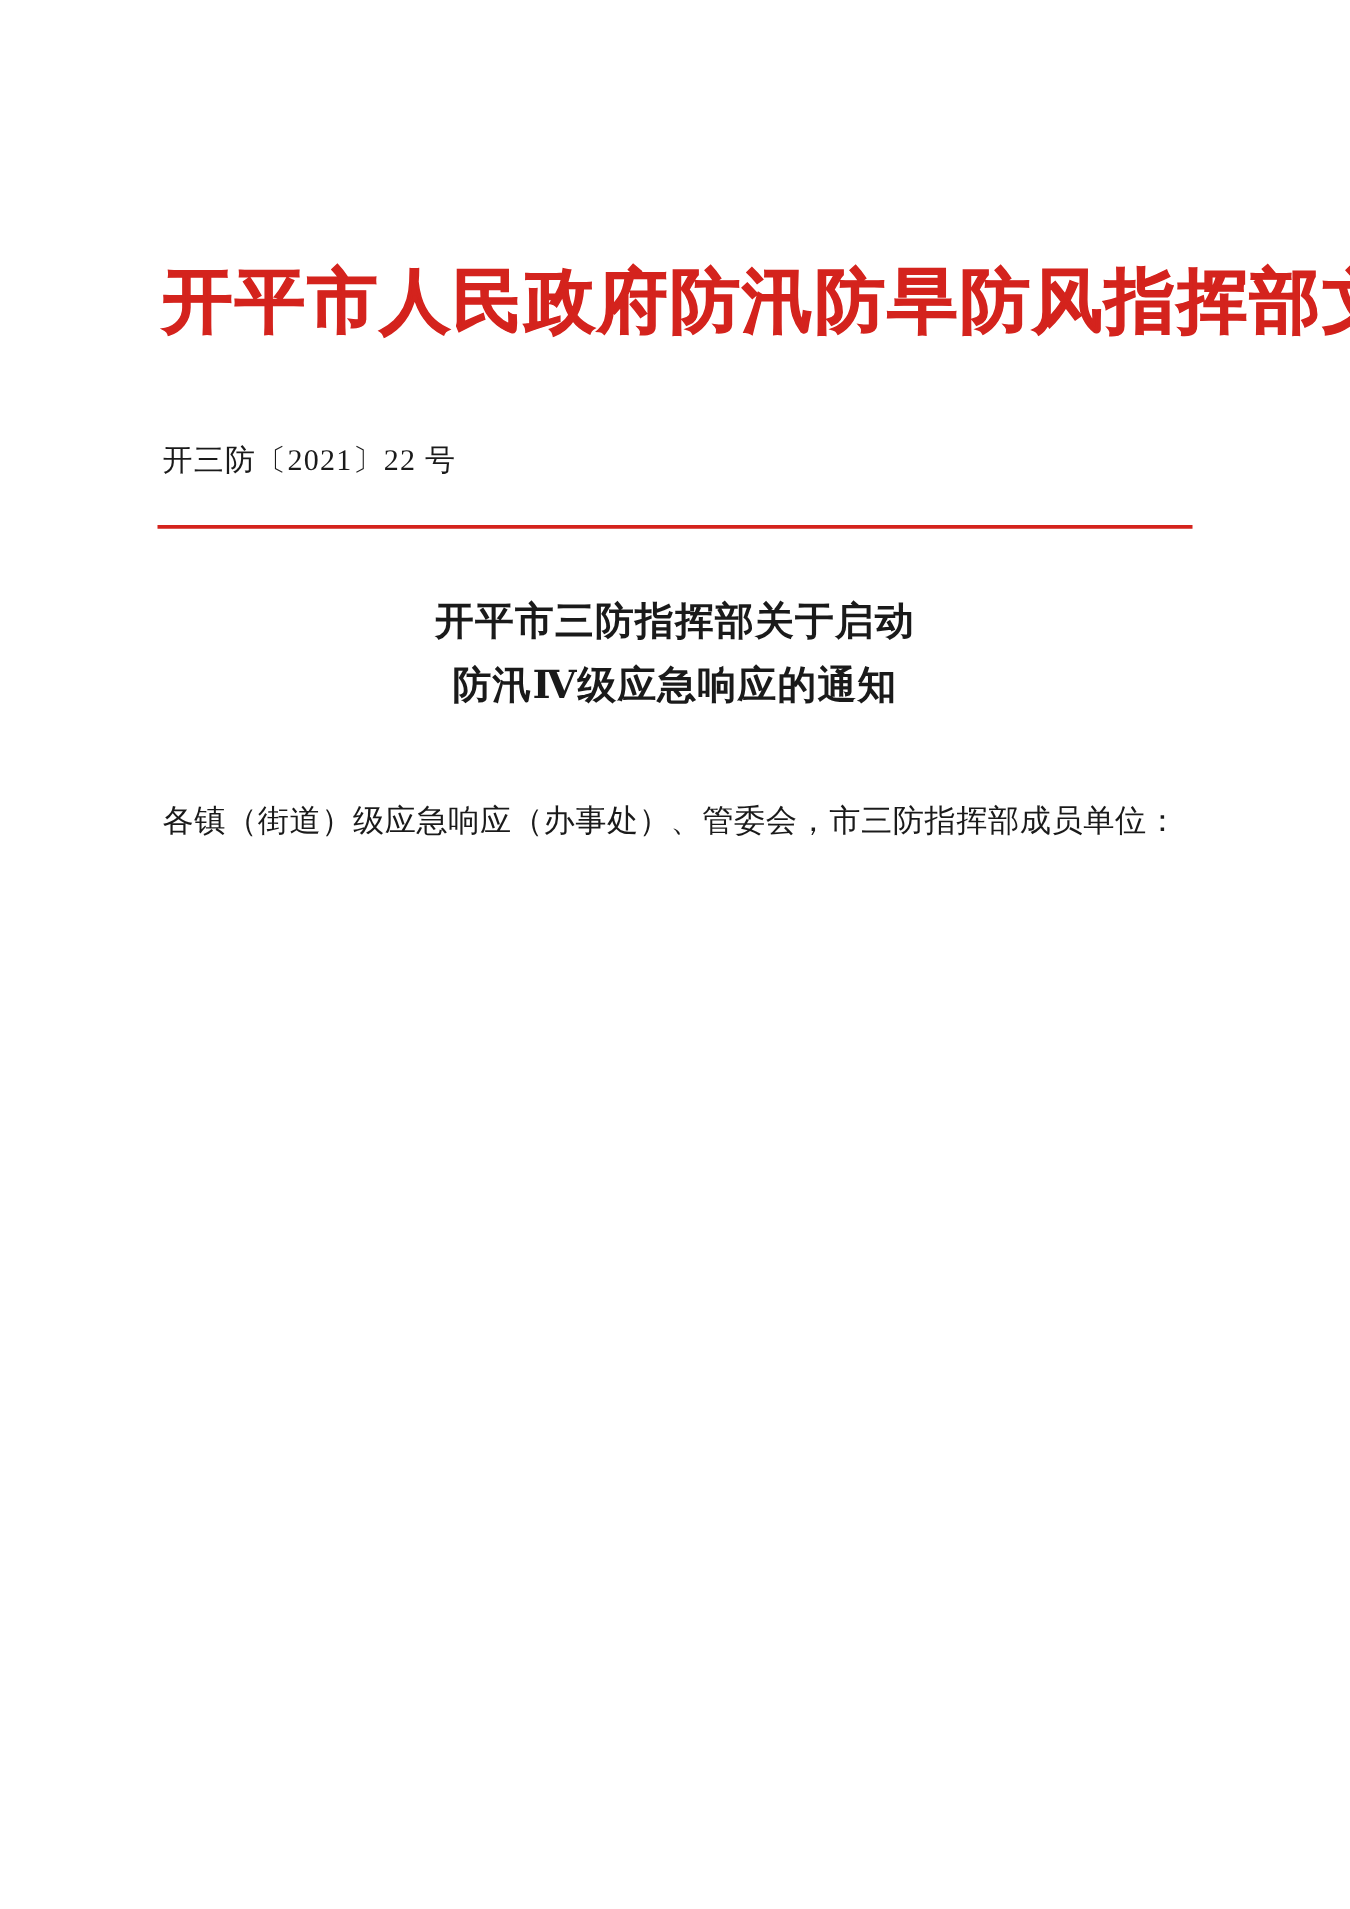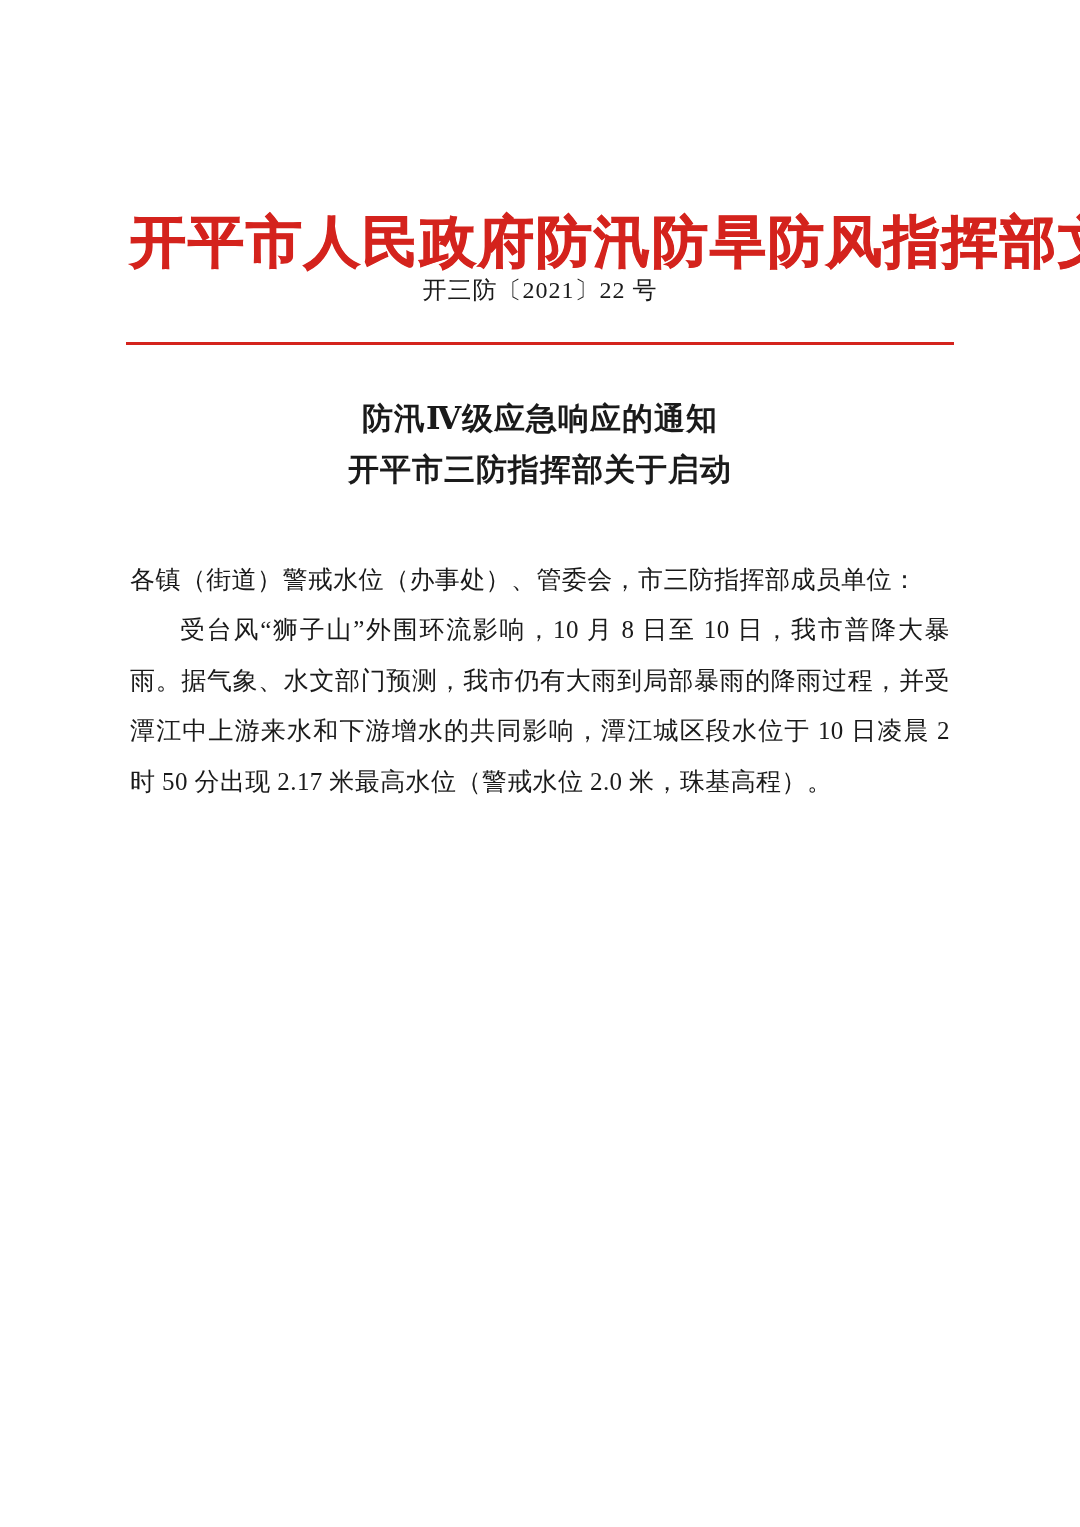--- a/index.html
+++ b/index.html
@@ -32,23 +32,23 @@
     font-weight: bold;
     font-size: 56px;
     letter-spacing: 2px;
     line-height: 1.1;
     margin-top: 212px;
     white-space: nowrap;
     -webkit-text-stroke: 1px #d4231d;
   }
 
   .doc-number {
-    text-align: center;
     font-size: 24px;
     color: #1a1a1a;
+    margin-top: 78px;
     letter-spacing: 1px;
   }
 
   .red-rule {
     height: 3px;
     background: #d4231d;
     margin-top: 36px;
     margin-left: -4px;
     margin-right: -4px;
   }
@@ -85,22 +85,21 @@
 
 <div class="page">
 
   <div class="masthead">开平市人民政府防汛防旱防风指挥部文件</div>
 
   <div class="doc-number">开三防〔2021〕22 号</div>
 
   <div class="red-rule"></div>
 
   <div class="doc-title">
+    <span class="line">开平市三防指挥部关于启动</span>
     <span class="line">防汛Ⅳ级应急响应的通知</span>
-    <span class="line">开平市三防指挥部关于启动</span>
   </div>
 
   <div class="body-text">
-    <p>各镇（街道）警戒水位（办事处）、管委会，市三防指挥部成员单位：</p>
-    <p class="indent">受台风“狮子山”外围环流影响，10 月 8 日至 10 日，我市普降大暴雨。据气象、水文部门预测，我市仍有大雨到局部暴雨的降雨过程，并受潭江中上游来水和下游增水的共同影响，潭江城区段水位于 10 日凌晨 2 时 50 分出现 2.17 米最高水位（警戒水位 2.0 米，珠基高程）。</p>
+    <p>各镇（街道）级应急响应（办事处）、管委会，市三防指挥部成员单位：</p>
   </div>
 
 </div>
 
 </body></html>

